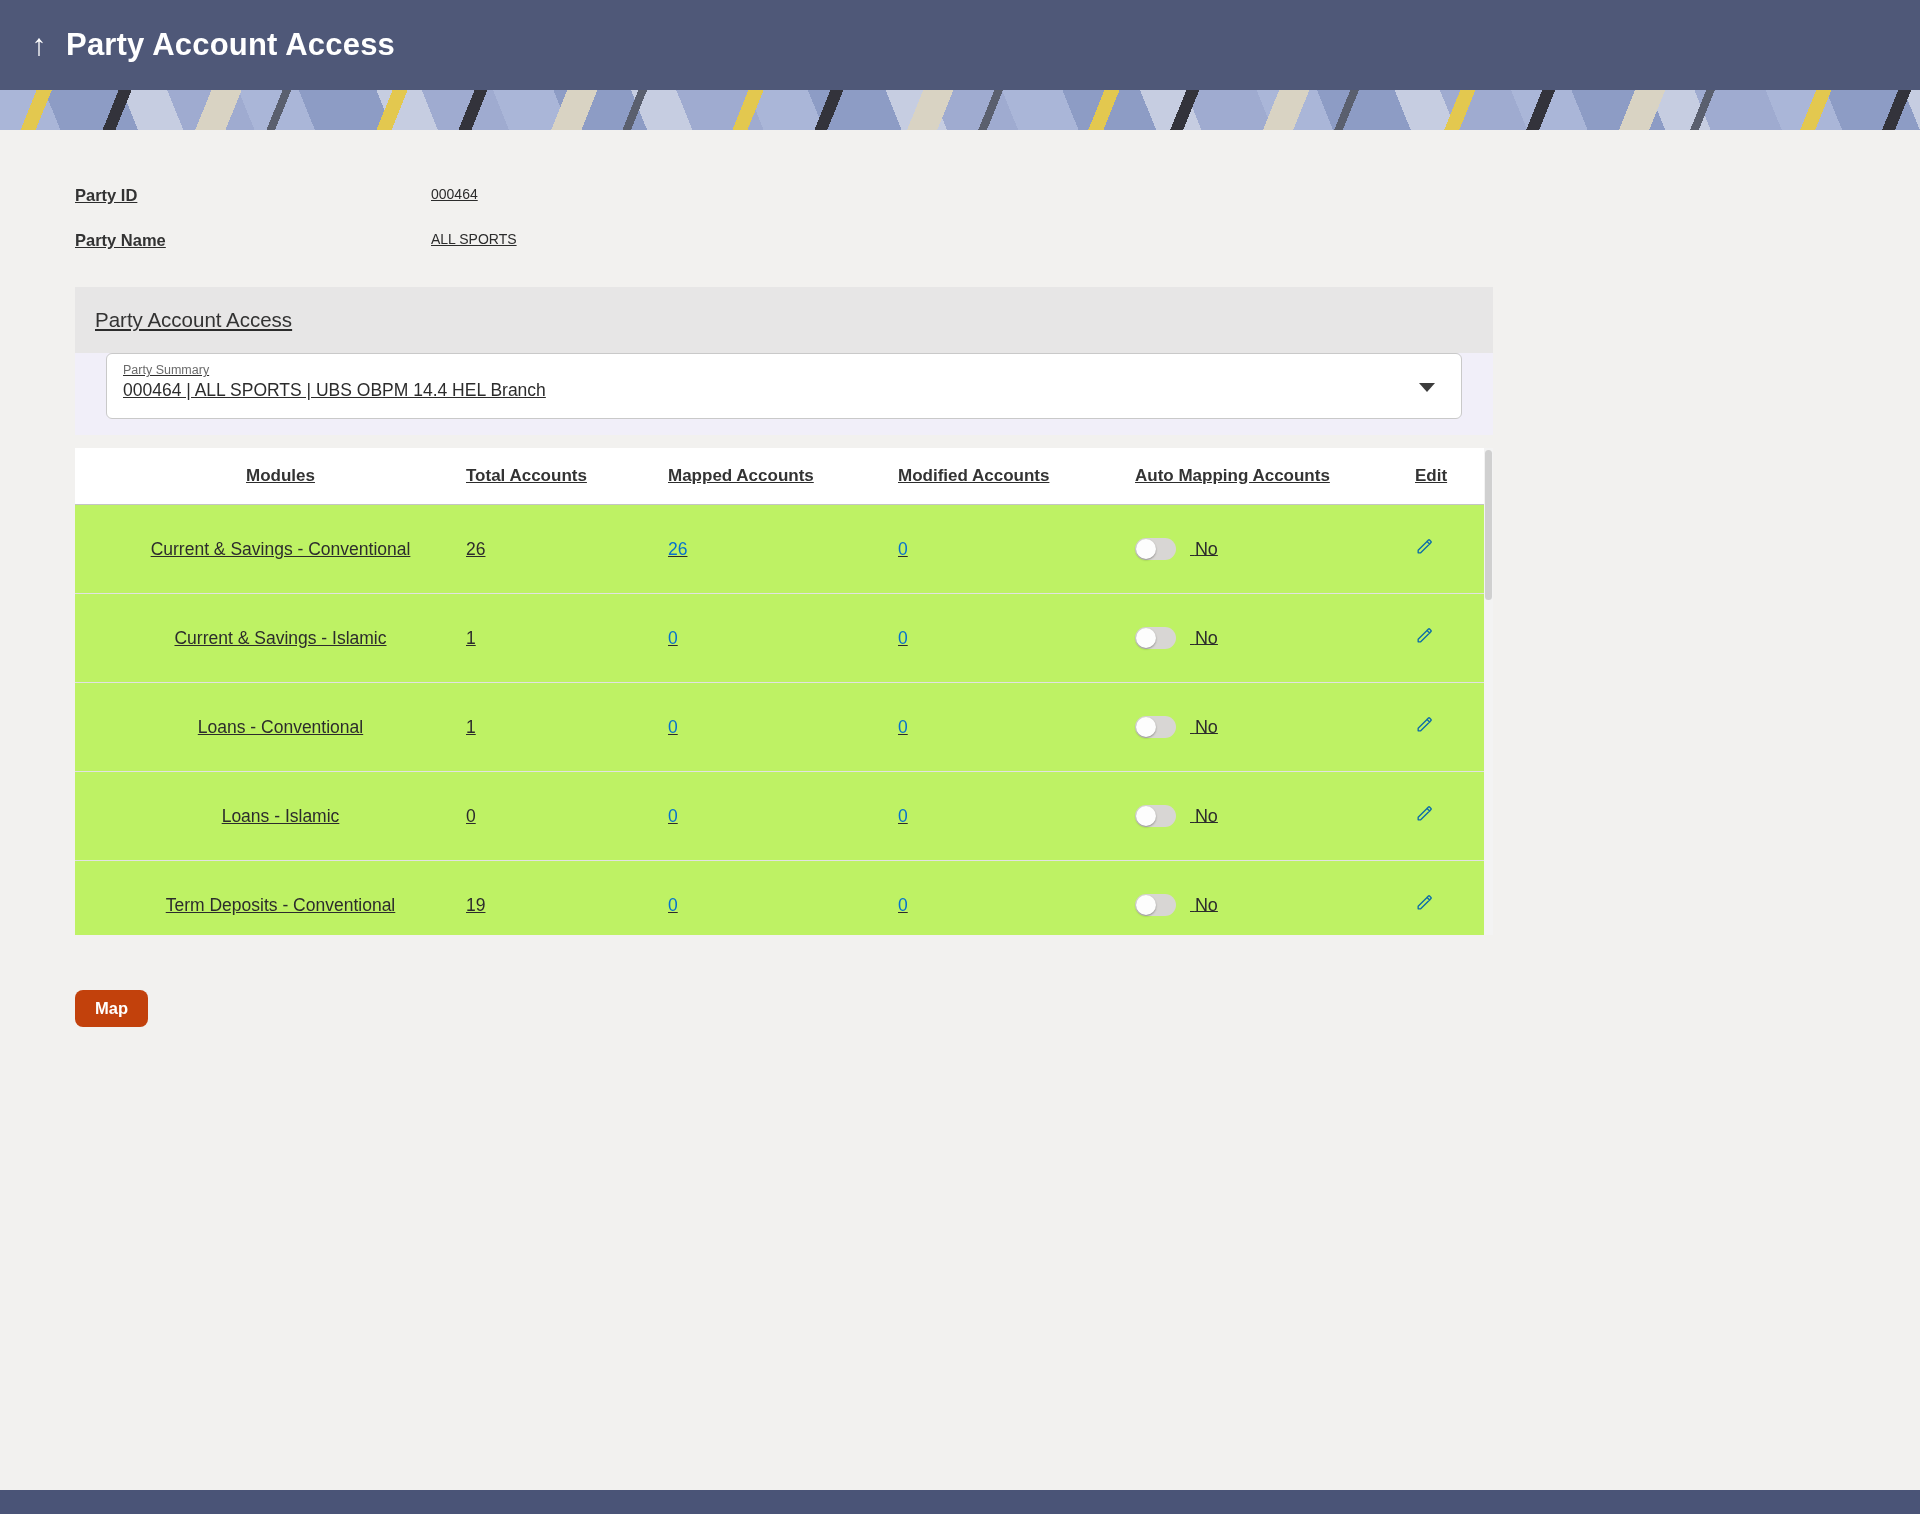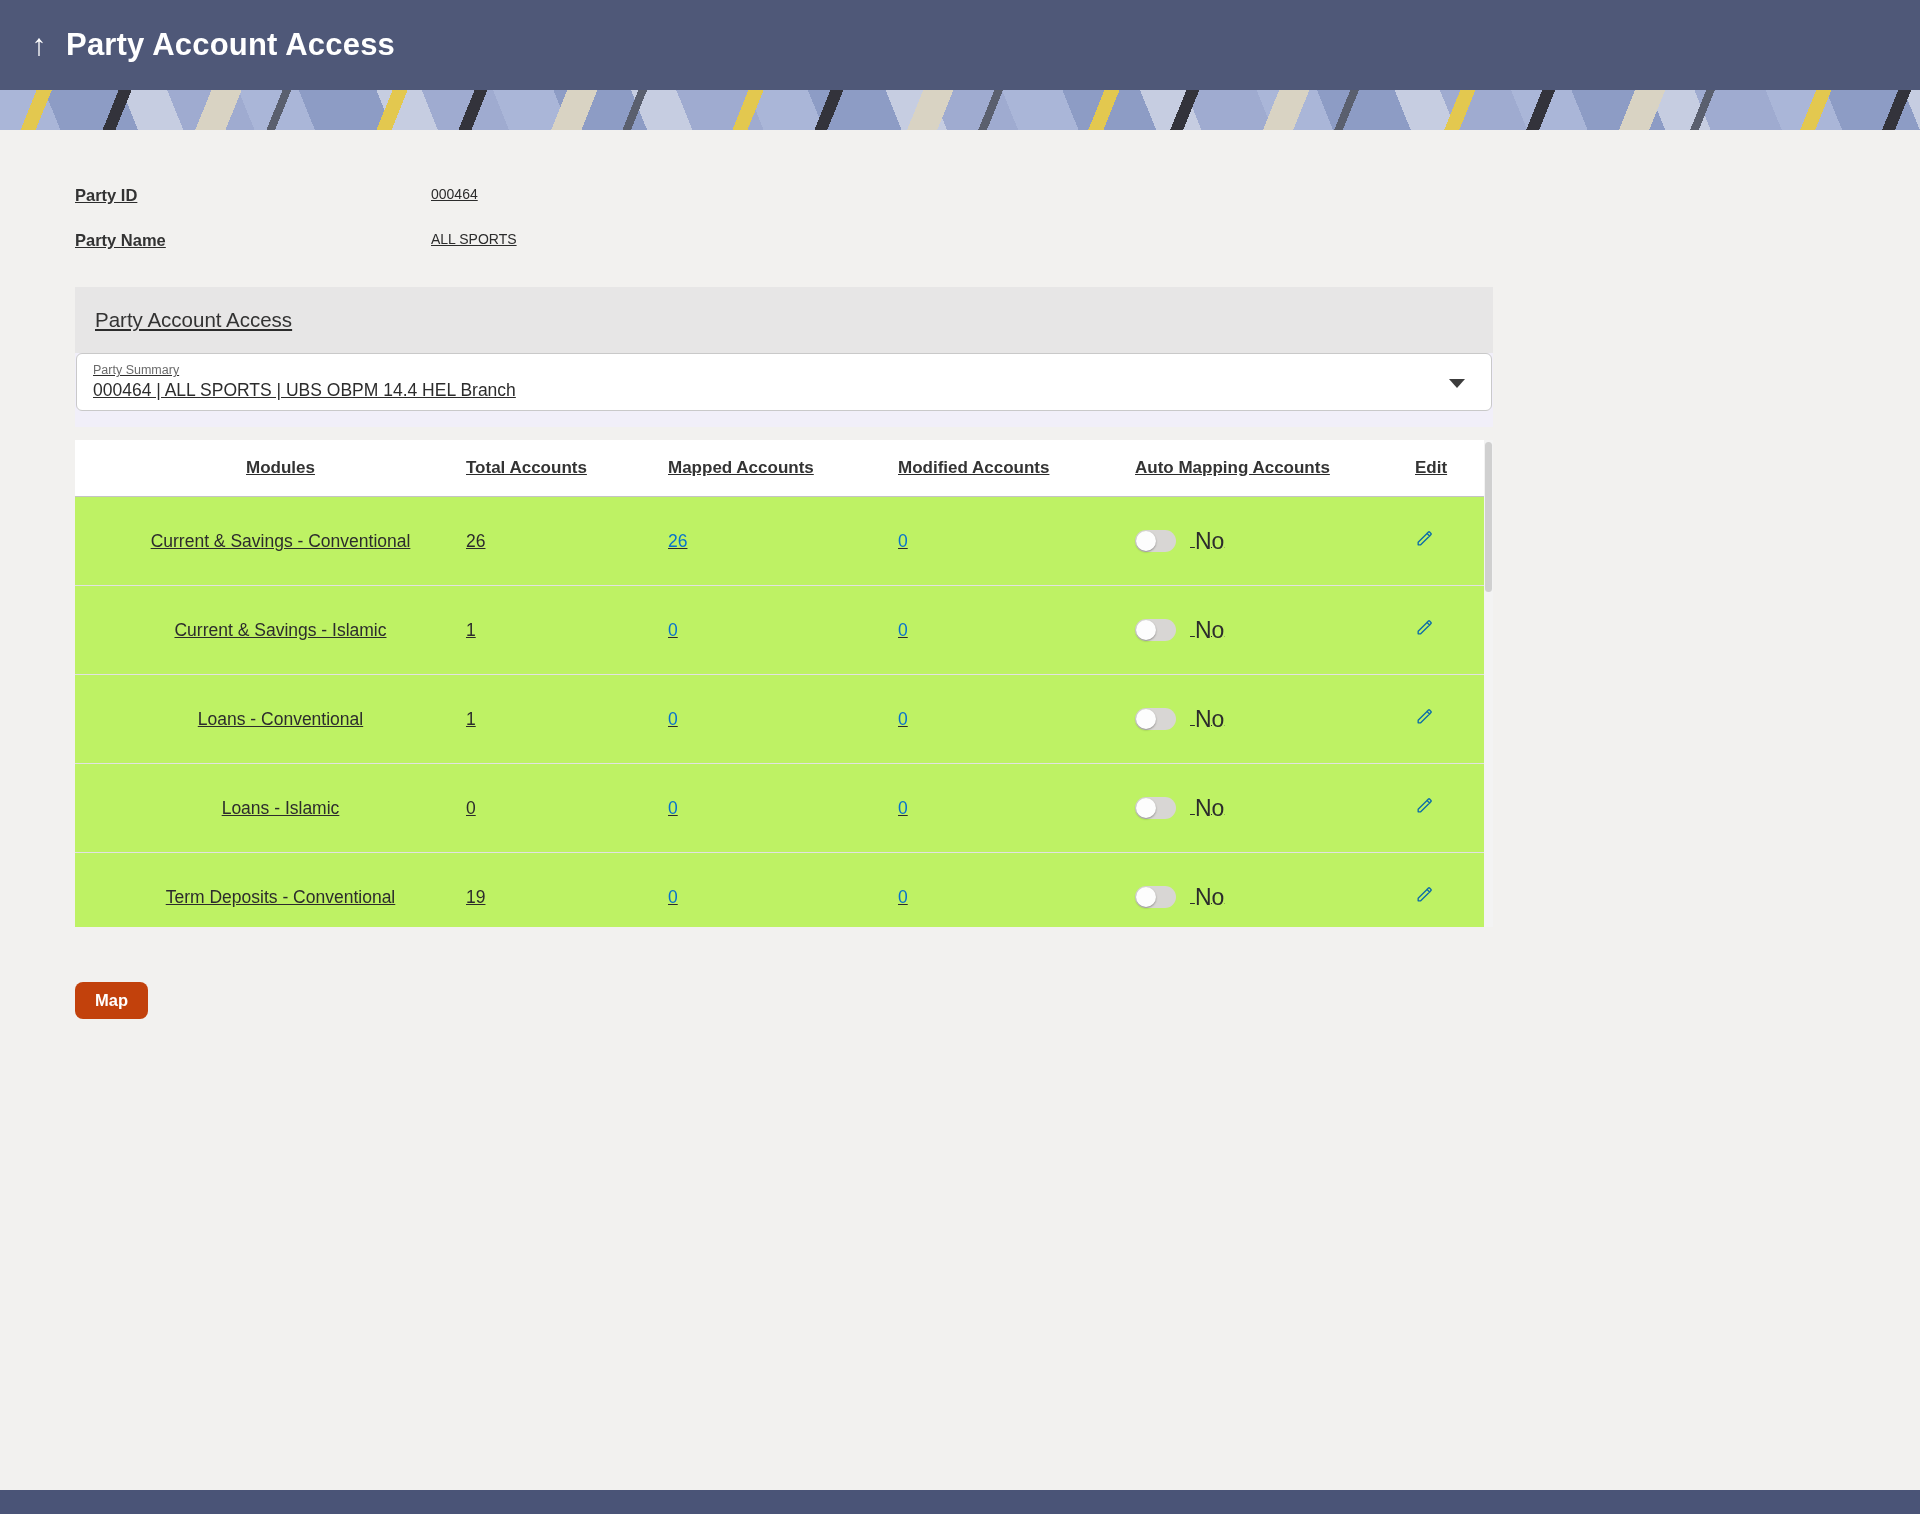--- a/index.html
+++ b/index.html
@@ -60,23 +60,23 @@
     background:#e7e6e6;
     height:66px; display:flex; align-items:center;
     padding-left:20px; font-size:20.5px; color:#333;
   }
   .mapping-area { background:#f1eff9; padding-bottom:16px; }
   .mapping-title {
     font-size:20.5px; font-weight:bold; color:#2b2b2b;
     padding:30px 0 24px 20px;
   }
   .dropdown {
-    margin:0 1px; background:#fff;
+    margin:0 31px; background:#fff;
     border:1px solid #c9c9c9; border-radius:6px;
-    height:58px; position:relative; padding:9px 60px 9px 16px;
+    height:66px; position:relative; padding:9px 60px 9px 16px;
     cursor:pointer;
   }
   .dropdown-label { font-size:12.5px; color:#6b6b6b; }
   .dropdown-value { font-size:17.5px; color:#2c2c2c; margin-top:3px; }
   .chevron {
     position:absolute; right:26px; top:50%; margin-top:-3px;
     width:0; height:0;
     border-left:8px solid transparent; border-right:8px solid transparent;
     border-top:9px solid #3c3c3c;
   }
@@ -109,21 +109,21 @@
     display:inline-block; width:41px; height:22px;
     background:#d8d6d4; border-radius:12px;
     position:relative; vertical-align:middle;
     margin-right:14px; cursor:pointer;
   }
   .toggle .knob {
     position:absolute; left:1px; top:1px;
     width:20px; height:20px; border-radius:50%;
     background:#fdfdfd; box-shadow:0 1px 2px rgba(0,0,0,.35);
   }
-  .toggle-label { font-size:23px; vertical-align:middle; }
+  .toggle-label { font-size:18px; vertical-align:middle; }
 
   .edit-icon { display:inline-block; cursor:pointer; line-height:0; }
 
   .table-scrollbar {
     position:absolute; right:0; top:0; bottom:0; width:9px;
     background:#f3f3f3;
   }
   .table-scrollbar .thumb {
     position:absolute; top:2px; right:1px;
     width:7px; height:150px; border-radius:4px; background:#d0d0d0;

